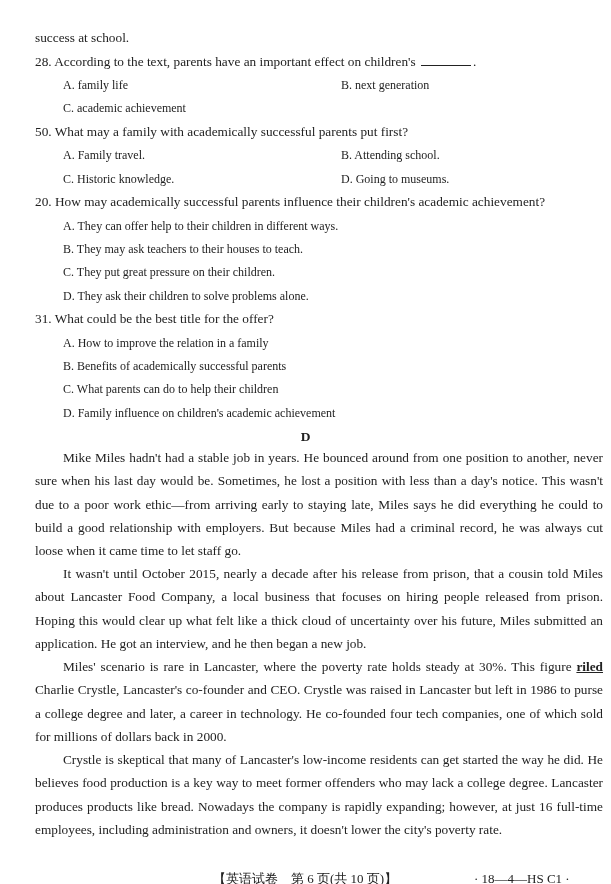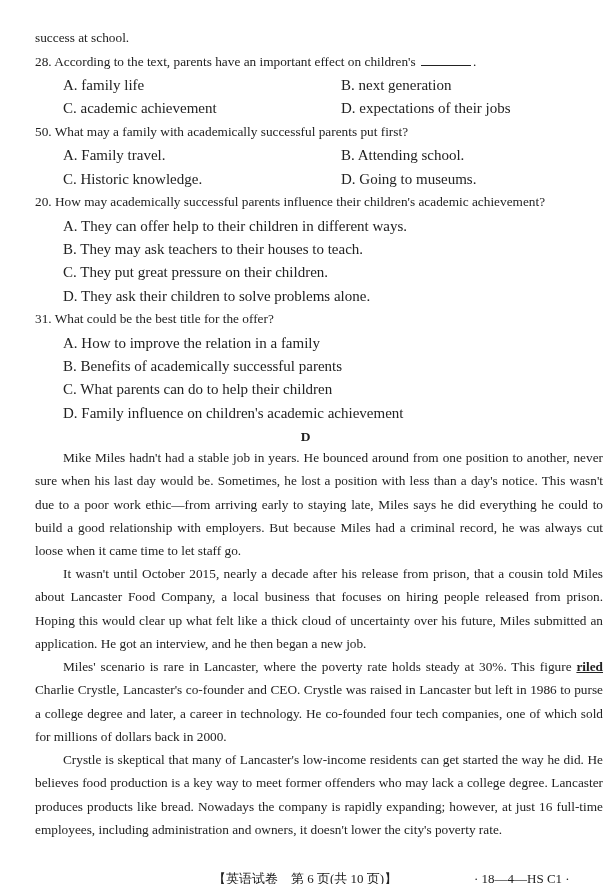--- a/index.html
+++ b/index.html
@@ -1,20 +1,20 @@
 <!DOCTYPE html>
 <html><head>
 <meta charset="utf-8">
 <style>
   html, body { margin: 0; padding: 0; background: #ffffff; }
   body { width: 611px; height: 884px; position: relative; overflow: hidden;
          font-family: "Liberation Serif", "DejaVu Serif", serif; color: #222; }
   .page { position: absolute; left: 0; top: 7px; width: 491px; height: 884px; margin-top: 12px; }
   .line { position: absolute; left: 35px; font-size: 13.3px; line-height: 16px; white-space: nowrap; }
-  .opt { position: absolute; font-size: 15px; line-height: 16px; white-space: nowrap; }
+  .opt { position: absolute; font-size: 12px; line-height: 16px; white-space: nowrap; }
   .blank { display: inline-block; width: 50px; border-bottom: 1px solid #222; height: 12px; vertical-align: baseline; margin: 0 2px; }
   .section { position: absolute; left: 0; width: 611px; text-align: center; font-weight: bold; font-size: 13.5px; line-height: 16px; }
   .para { position: absolute; left: 35px; width: 568px; font-size: 13.3px; line-height: 23.3px; text-align: justify; text-indent: 28px; }
   .para .u { font-weight: bold; text-decoration: underline; }
   .footer { position: absolute; top: 852px; font-size: 13px; line-height: 16px; white-space: nowrap; }
 </style>
 </head>
 <body>
 
 <div class="page">
@@ -22,21 +22,20 @@
   <div class="line" style="top:11px;">success at school.</div>
 
   <div class="line" style="top:34px;">
     <span>28.</span>
     <span>According to the text, parents have an important effect on children's</span>
     <span class="blank"></span><span>.</span>
   </div>
   <div class="opt" style="top:58px; left:63px;"><span>A.</span> <span>family life</span></div>
   <div class="opt" style="top:58px; left:341px;"><span>B.</span> <span>next generation</span></div>
   <div class="opt" style="top:81px; left:63px;"><span>C.</span> <span>academic achievement</span></div>
-  <div class="opt" style="top:81px; left:341px;"><span>D.</span> <span>expectations of their jobs</span></div>
 
   <div class="line" style="top:105px;">
     <span>50.</span>
     <span>What may a family with academically successful parents put first?</span>
   </div>
   <div class="opt" style="top:128px; left:63px;"><span>A.</span> <span>Family travel.</span></div>
   <div class="opt" style="top:128px; left:341px;"><span>B.</span> <span>Attending school.</span></div>
   <div class="opt" style="top:152px; left:63px;text-align:right;"><span>C.</span> <span>Historic knowledge.</span></div>
   <div class="opt" style="top:152px; left:341px;"><span>D.</span> <span>Going to museums.</span></div>
 

